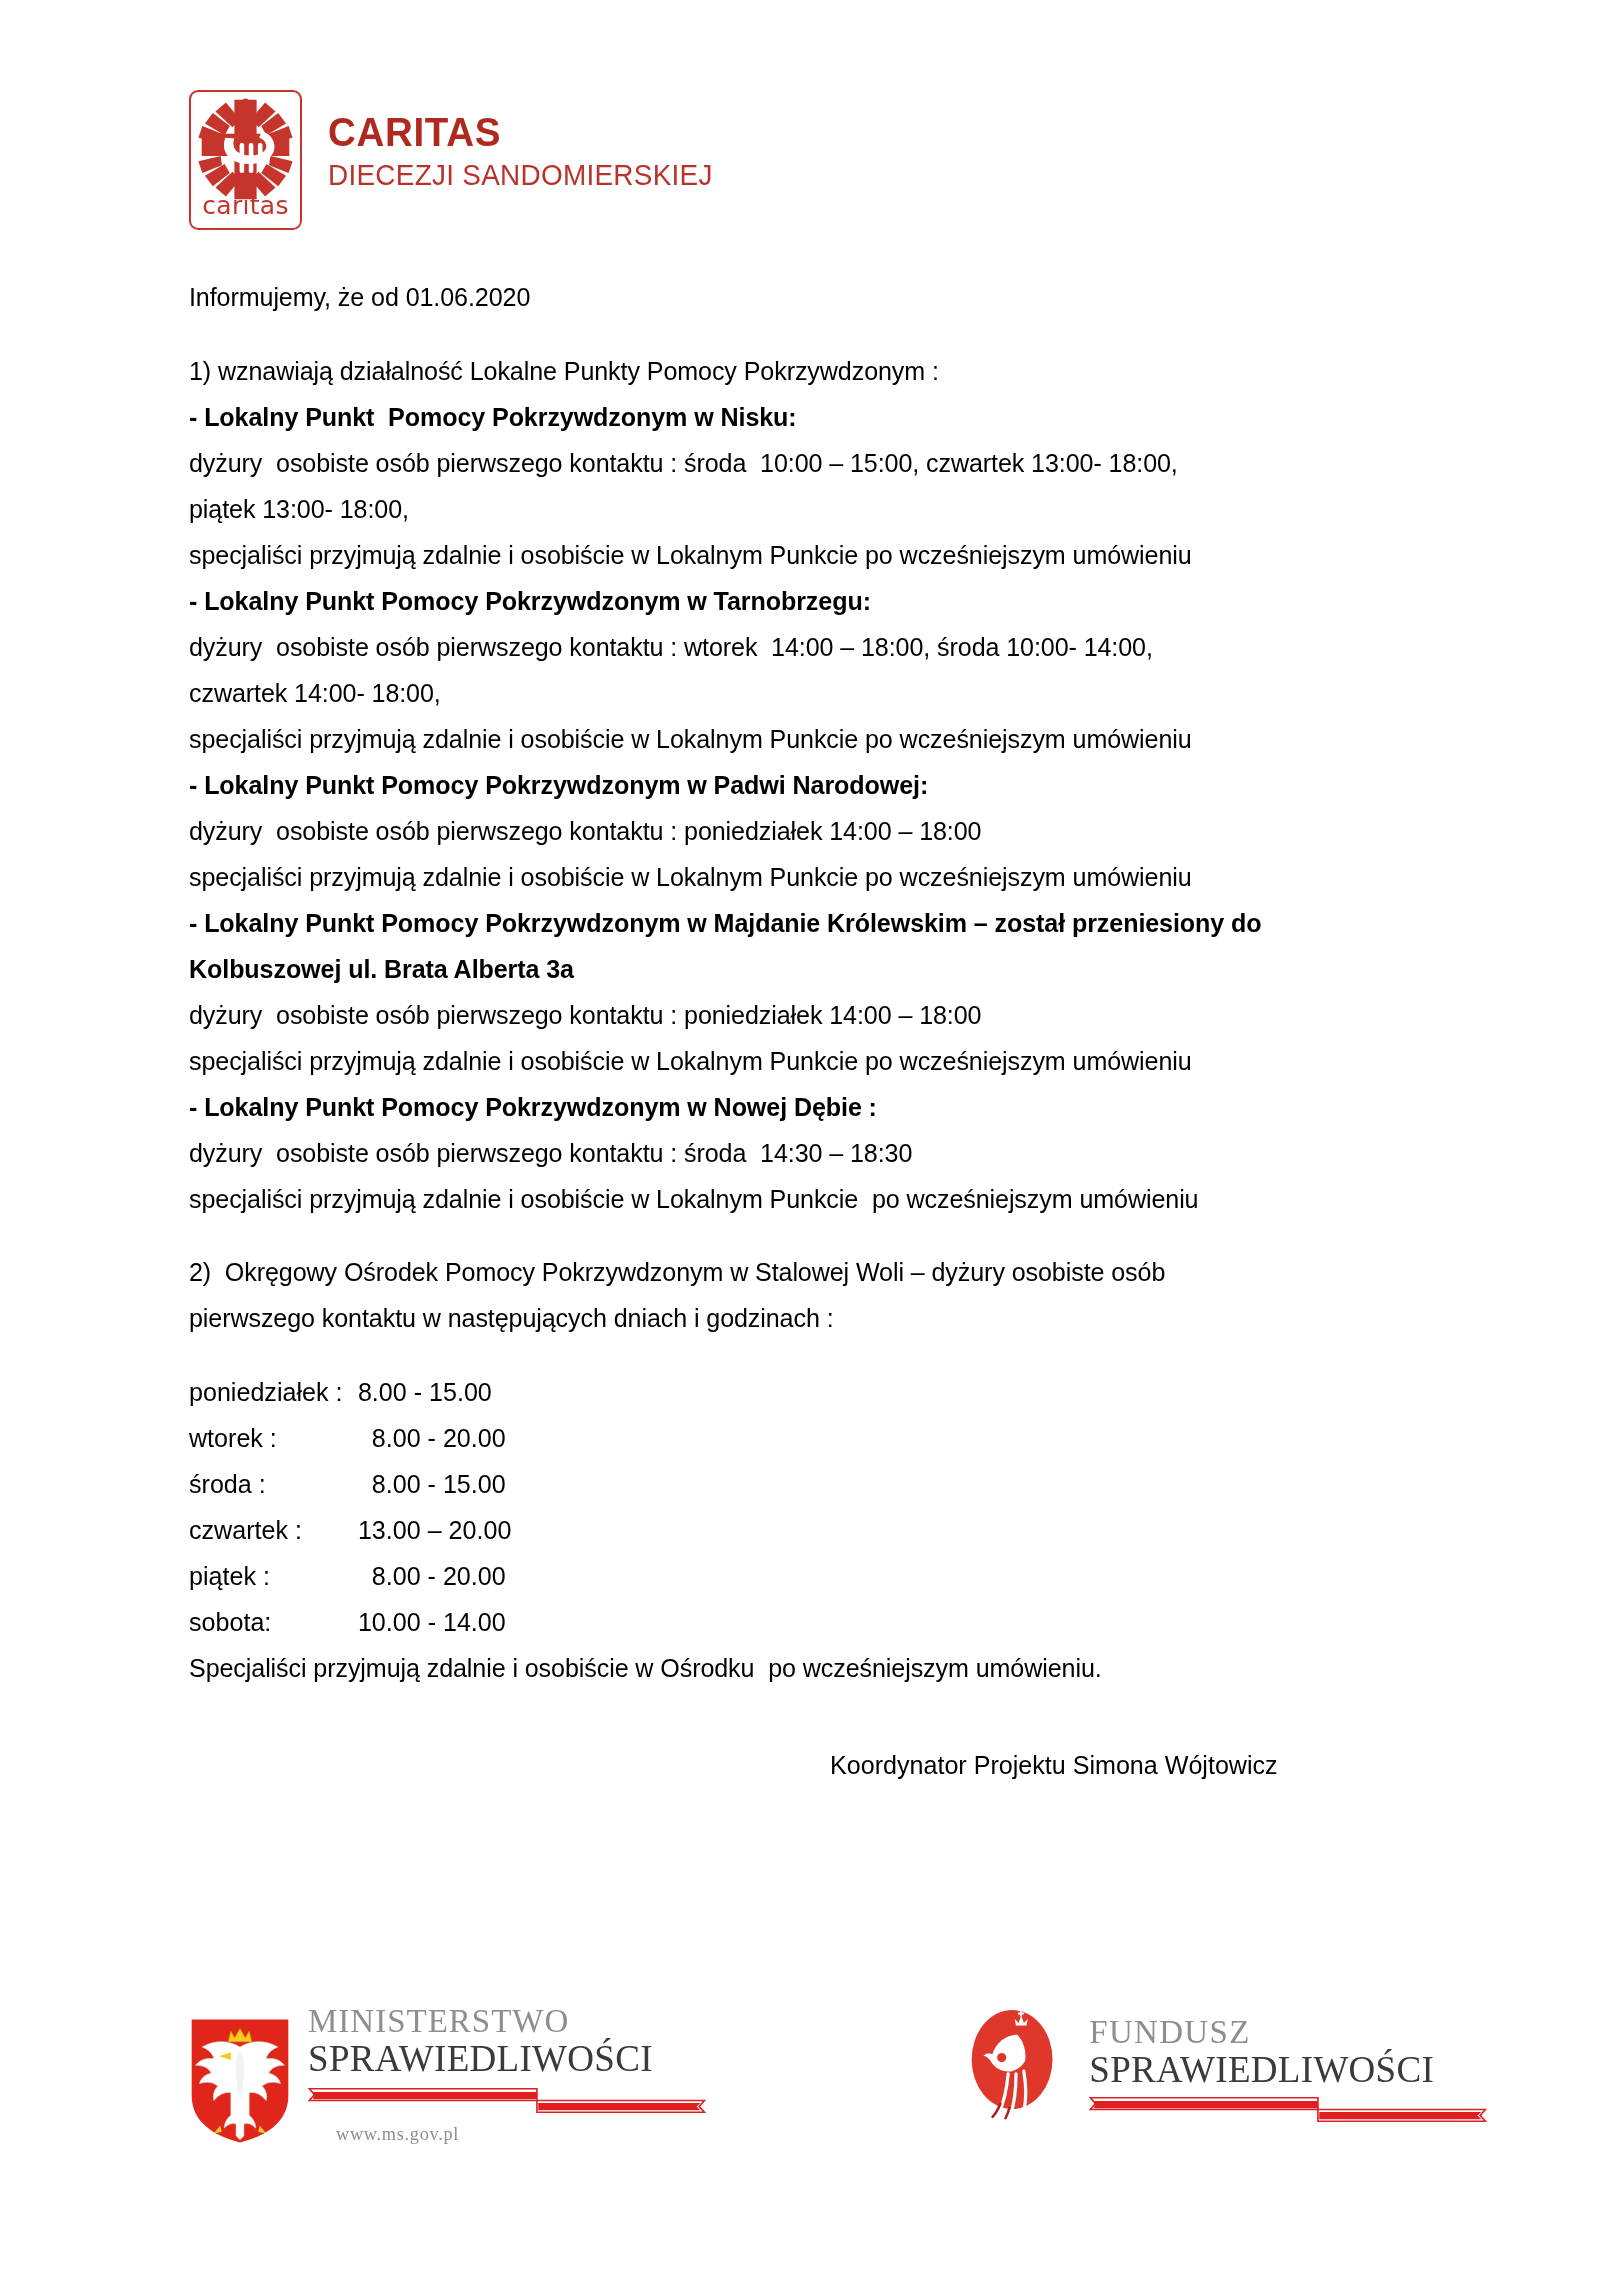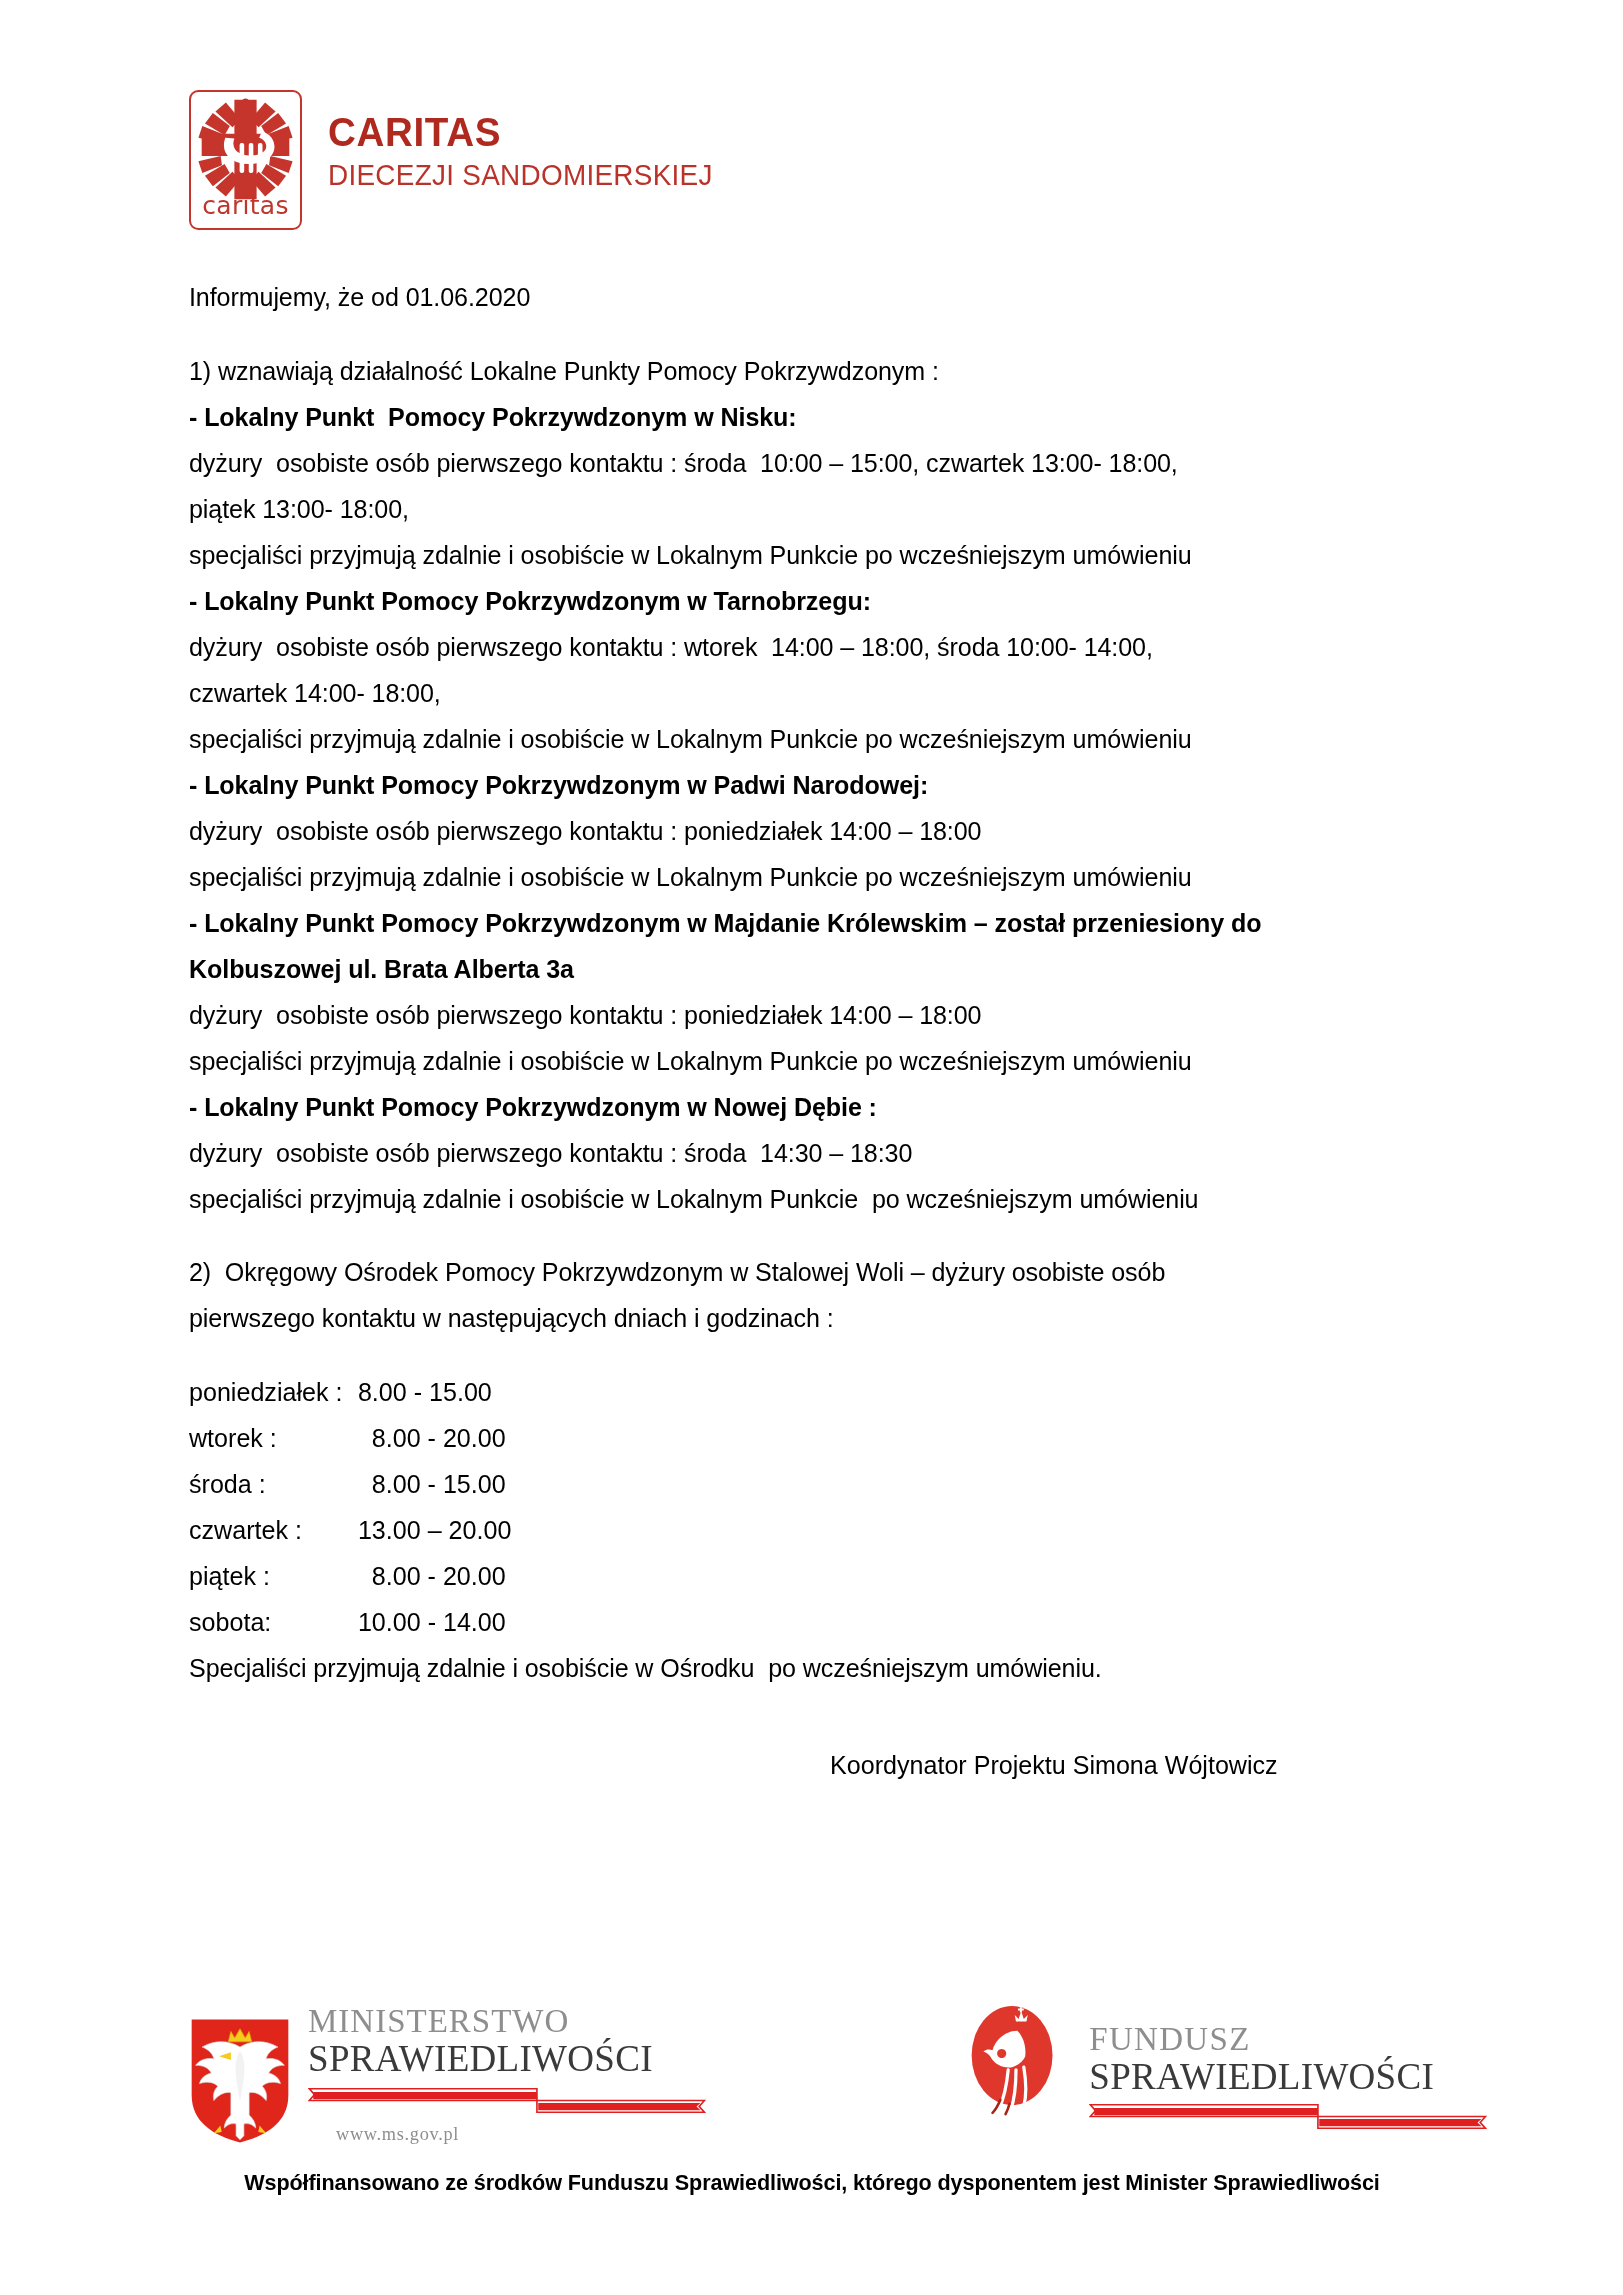--- a/index.html
+++ b/index.html
@@ -120,21 +120,21 @@
 
   
   .footer-logos {
     position: absolute;
     left: 189px;
     top: 1995px;
     width: 1250px;
     height: 151px;
   }
   .logo-ms { position: absolute; left: 0; top: 3.9px; display: flex; align-items: flex-end; gap: 17px; }
-  .logo-fs { position: absolute; left: 772px; top: 7px; display: flex; align-items: flex-start; gap: 18.3px; }
+  .logo-fs { position: absolute; left: 772px; top: 0; display: flex; align-items: flex-end; gap: 18.3px; }
 
   .crest { width: 102px; height: 128px; flex: 0 0 auto; }
   .oval-eagle { width: 110px; height: 120px; flex: 0 0 auto; }
 
   .ms-words { padding-top: 5.2px; }
   .ms-l1 {
     font-family: "Liberation Serif", "DejaVu Serif", serif;
     font-size: 33px; line-height: 1.06; color: #8e8e8e; letter-spacing: 1px;
   }
   .ms-l2 {
@@ -358,16 +358,15 @@
         <svg class="ribbon-fs" viewBox="0 0 610 44" xmlns="http://www.w3.org/2000/svg" aria-hidden="true">
           <path d="M2,4 L350,4 L350,22 L2,22 L10,13 Z" fill="none" stroke="#e02020" stroke-width="2.5"></path>
           <path d="M8,9 L350,9 L350,20 L8,20 Z" fill="#e02020"></path>
           <path d="M350,22 L606,22 L598,31 L606,40 L350,40 Z" fill="none" stroke="#e02020" stroke-width="2.5"></path>
           <path d="M352,26 L600,26 L594,31 L600,37 L352,37 Z" fill="#e02020"></path>
         </svg>
       </div>
     </div>
   </div>
 
-  <div class="footer-note">Współfinansowano ze środków Funduszu Sprawiedliwości, którego dysponentem jest Minister Sprawiedliwości</div>
 
 </div>
 
 
 </body></html>

